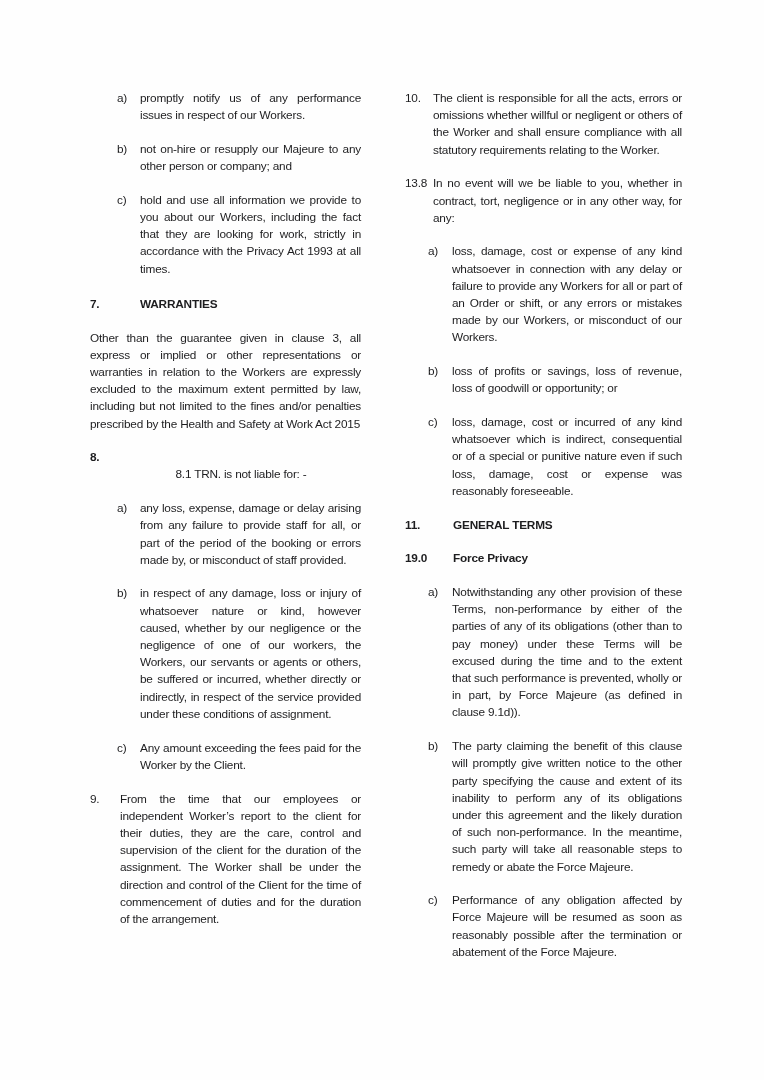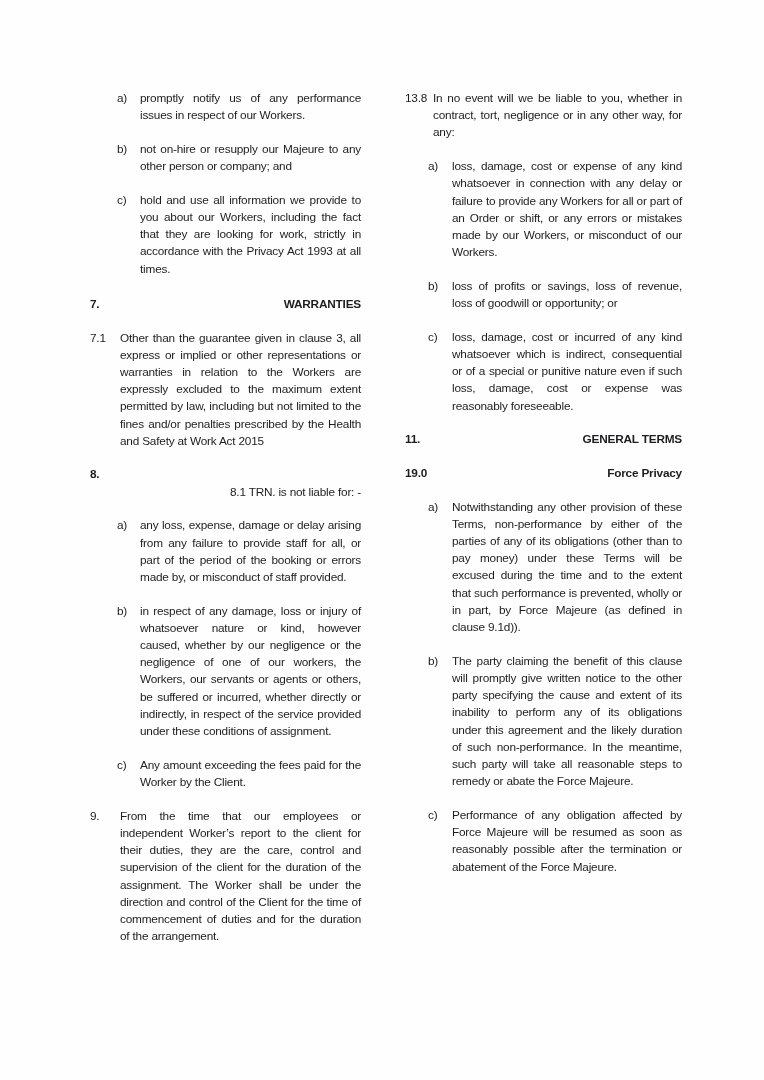--- a/index.html
+++ b/index.html
@@ -38,26 +38,26 @@
 
   
   .lettered { display: flex; }
   .col-left  .lettered { margin-left: 27px; }
   .col-right .lettered { margin-left: 23px; }
   .col-left  .lettered .lbl { flex: 0 0 23px; }
   .col-right .lettered .lbl { flex: 0 0 24px; }
   .lettered .body { flex: 1; text-align: justify; text-justify: inter-word; }
 
   .heading { font-weight: bold; }
-  .heading .body { text-align: right; white-space: nowrap; margin-left: 20px; }
+  .heading .body { text-align: left; white-space: nowrap; margin-left: 20px; }
 
   .gap-before { margin-top: 18px; }
   .no-gap { margin-bottom: 0; }
 
-  .sub-line { margin-left: 31px; text-align: right; }
+  .sub-line { margin-left: 31px; text-align: center; }
 </style>
 </head>
 <body>
 
 <div class="page">
 
   <div class="col col-left">
 
     <div class="block lettered">
       <span class="lbl">a)</span>
@@ -73,21 +73,20 @@
       <span class="lbl">c)</span>
       <span class="body">hold and use all information we provide to you about our Workers, including the fact that they are looking for work, strictly in accordance with the Privacy Act 1993 at all times.</span>
     </div>
 
     <div class="block numbered heading gap-before">
       <span class="num">7.</span>
       <span class="body">WARRANTIES</span>
     </div>
 
     <div class="block numbered">
-      <span class="num">7.1</span>
       <span class="body">Other than the guarantee given in clause 3, all express or implied or other representations or warranties in relation to the Workers are expressly excluded to the maximum extent permitted by law, including but not limited to the fines and/or penalties prescribed by the Health and Safety at Work Act 2015</span>
     </div>
 
     <div class="block numbered heading no-gap">
       <span class="num">8.</span>
     </div>
 
     <div class="block sub-line">8.1 TRN. is not liable for: -</div>
 
     <div class="block lettered">
@@ -107,20 +106,24 @@
 
     <div class="block numbered">
       <span class="num">9.</span>
       <span class="body">From the time that our employees or independent Worker’s report to the client for their duties, they are the care, control and supervision of the client for the duration of the assignment. The Worker shall be under the direction and control of the Client for the time of commencement of duties and for the duration of the arrangement.</span>
     </div>
 
   </div>
 
   <div class="col col-right">
 
+    <div class="block numbered">
+      <span class="num">10.</span>
+      <span class="body">The client is responsible for all the acts, errors or omissions whether willful or negligent or others of the Worker and shall ensure compliance with all statutory requirements relating to the Worker.</span>
+    </div>
 
     <div class="block numbered">
       <span class="num">13.8</span>
       <span class="body">In no event will we be liable to you, whether in contract, tort, negligence or in any other way, for any:</span>
     </div>
 
     <div class="block lettered">
       <span class="lbl">a)</span>
       <span class="body">loss, damage, cost or expense of any kind whatsoever in connection with any delay or failure to provide any Workers for all or part of an Order or shift, or any errors or mistakes made by our Workers, or misconduct of our Workers.</span>
     </div>

